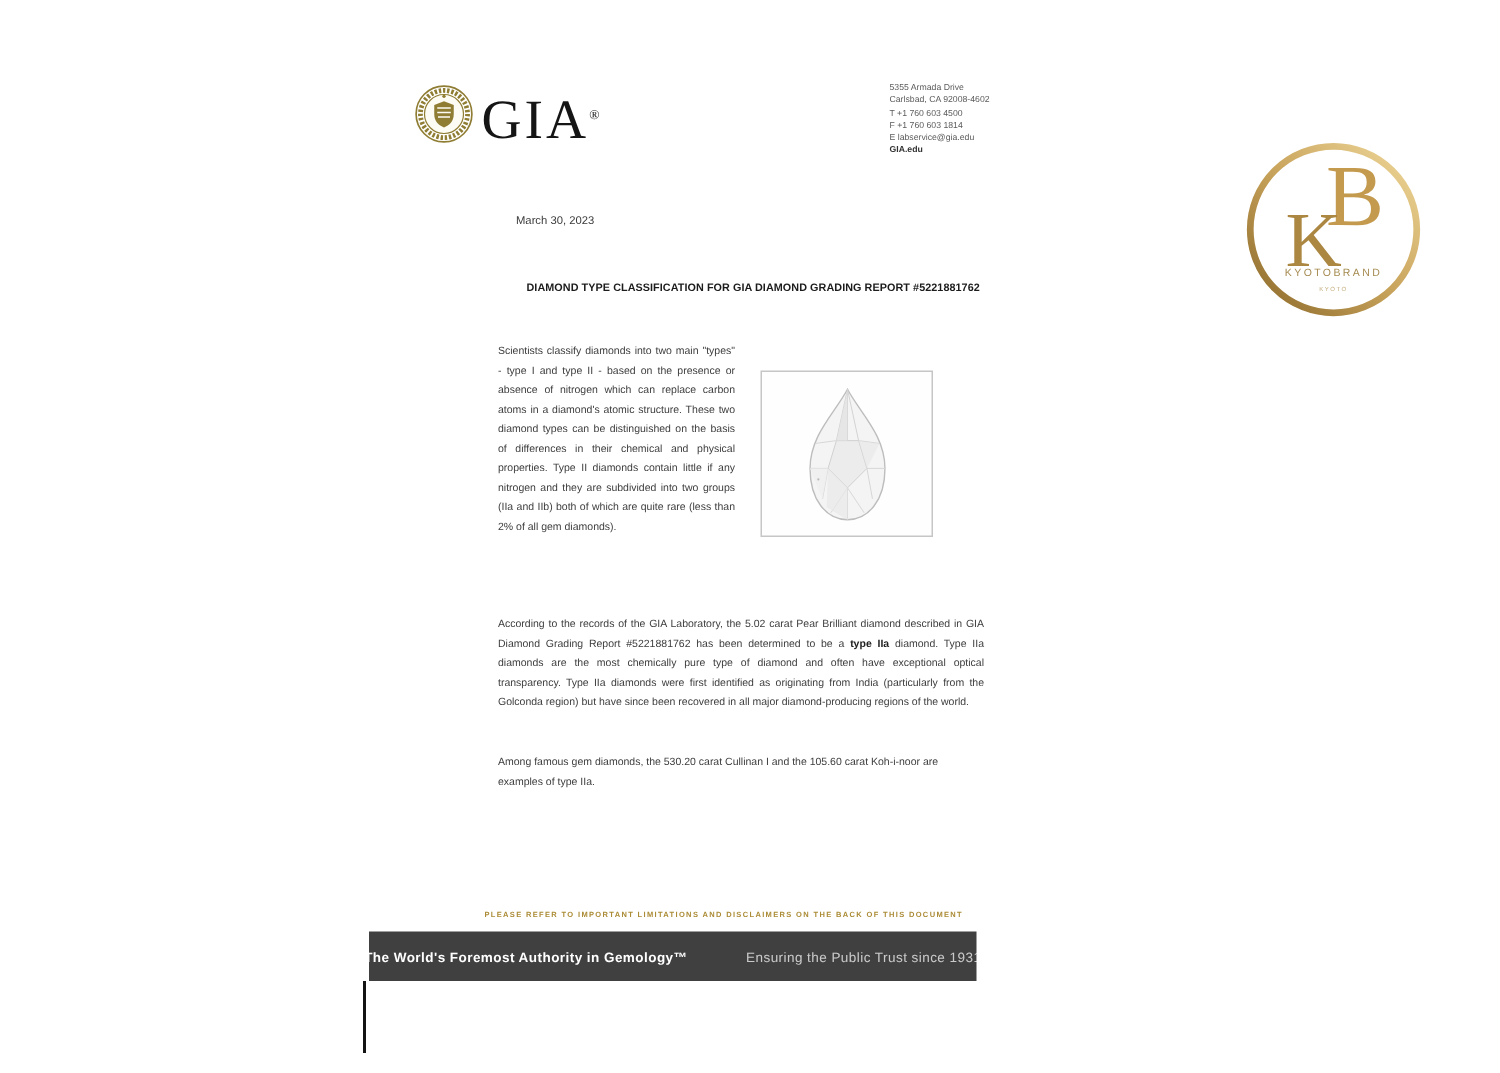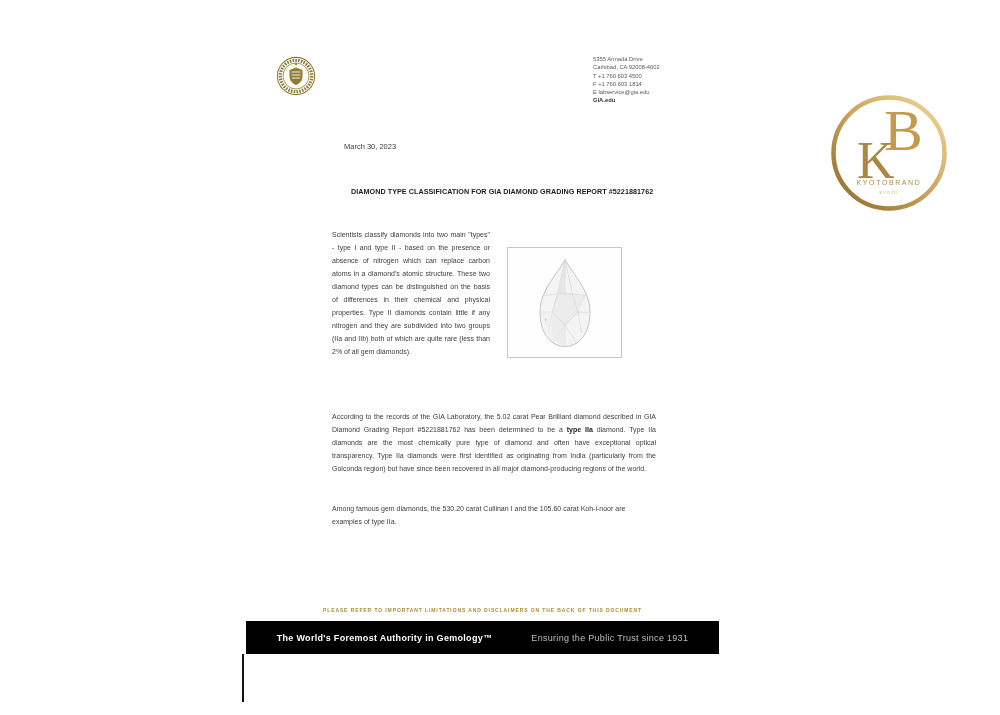--- a/index.html
+++ b/index.html
@@ -33,39 +33,40 @@
   .para1 { position:absolute; left:332px; top:228px; width:158px; }
   .para2 { position:absolute; left:332px; top:410px; width:324px; }
   .para3 { position:absolute; left:332px; top:502px; width:324px; text-align:left; }
   .bold-inline { font-weight:bold; color:#222; }
 
   .diamond-box { position:absolute; left:507px; top:247px; width:115px; height:111px; border:1px solid #c6c6c6; background:#fefefe; display:flex; align-items:center; justify-content:center; }
   .diamond-img { width:74px; height:94px; }
 
   
   .disclaimer { position:absolute; left:246px; top:607px; width:473px; text-align:center; font-size:5px; font-weight:bold; letter-spacing:0.9px; color:#ab8b35; }
-  .gold-bar { position:absolute; left:246px; top:621px; width:473px; height:33px; background:#000000; display:flex; align-items:center; justify-content:center; gap:10px; }
+  .gold-bar { position:absolute; left:246px; top:621px; width:405px; height:33px; background:#404040; display:flex; align-items:center; justify-content:center; gap:10px; }
   .bar-left { color:#ffffff; font-weight:bold; font-size:9px; letter-spacing:0.3px; white-space:nowrap; }
   .bar-right { color:rgba(255,255,255,0.72); font-size:9px; letter-spacing:0.3px; white-space:nowrap;margin-left:29px; }
   .black-line { position:absolute; left:242px; top:654px; width:2px; height:48px; background:#141414; }
 </style>
 </head>
 <body>
 
 <div class="page">
 
   <div class="gia-logo">
     <svg class="gia-seal" viewBox="0 0 40 40">
       <circle cx="20" cy="20" r="18.6" fill="none" stroke="#8f7d33" stroke-width="1.1"></circle>
       <circle cx="20" cy="20" r="15.7" fill="none" stroke="#8f7d33" stroke-width="3.2" stroke-dasharray="1.6,1.2"></circle>
       <circle cx="20" cy="20" r="13" fill="#fdfcf4" stroke="#8f7d33" stroke-width="0.8"></circle>
       <path d="M20,11.5 L26.5,14 L26.5,20 C26.5,25 23.5,27.5 20,29 C16.5,27.5 13.5,25 13.5,20 L13.5,14 Z" fill="#8f7d33"></path>
       <path d="M15.5,16 L24.5,16 M15.5,19 L24.5,19 M16,22 L24,22" stroke="#fdfcf4" stroke-width="0.9" fill="none"></path>
       <circle cx="20" cy="8.2" r="1.1" fill="#8f7d33"></circle>
     </svg>
+    <div class="gia-wordmark"><span>GIA</span><span class="gia-reg">®</span></div>
   </div>
 
   <div class="address">
     <div class="addr-line">5355 Armada Drive</div>
     <div class="addr-line">Carlsbad, CA 92008-4602</div>
     <div class="addr-line">T  +1 760 603 4500</div>
     <div class="addr-line">F  +1 760 603 1814</div>
     <div class="addr-line">E  labservice@gia.edu</div>
     <div class="addr-line addr-bold">GIA.edu</div>
   </div>

